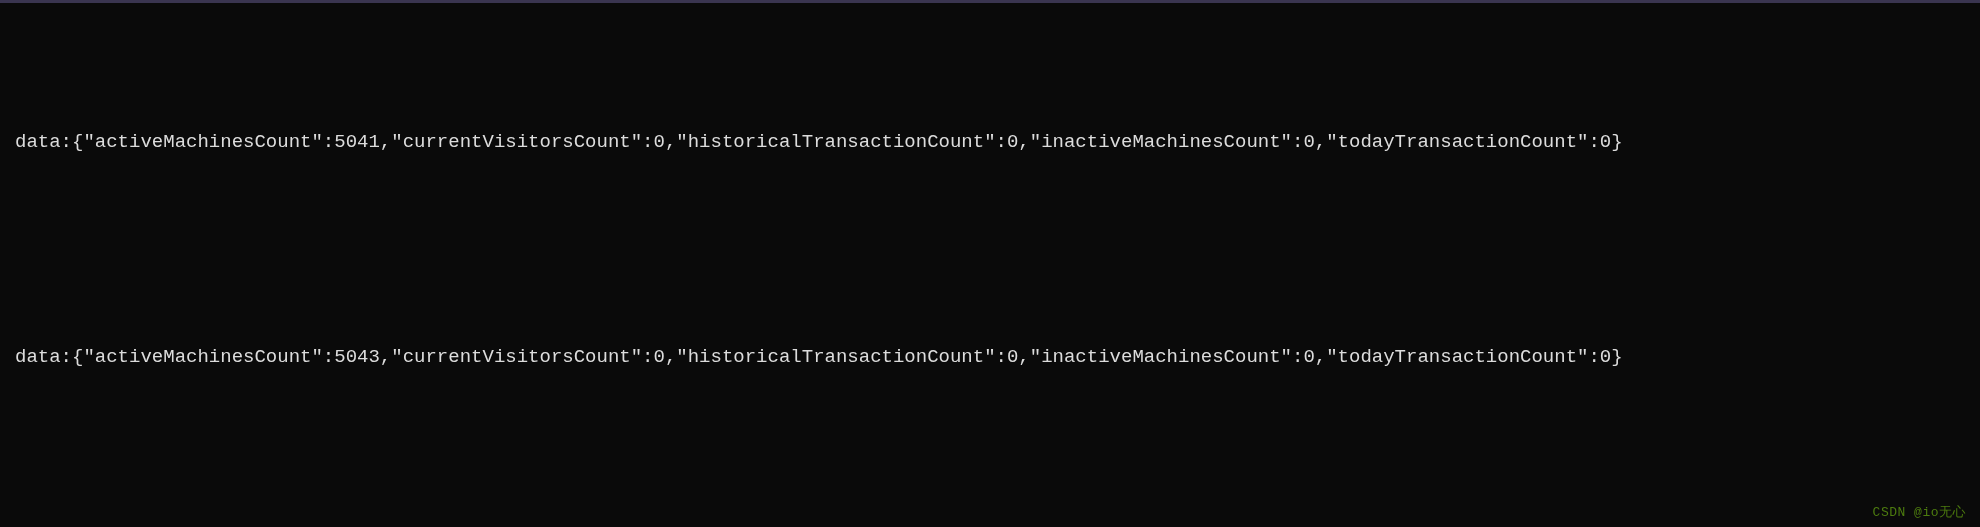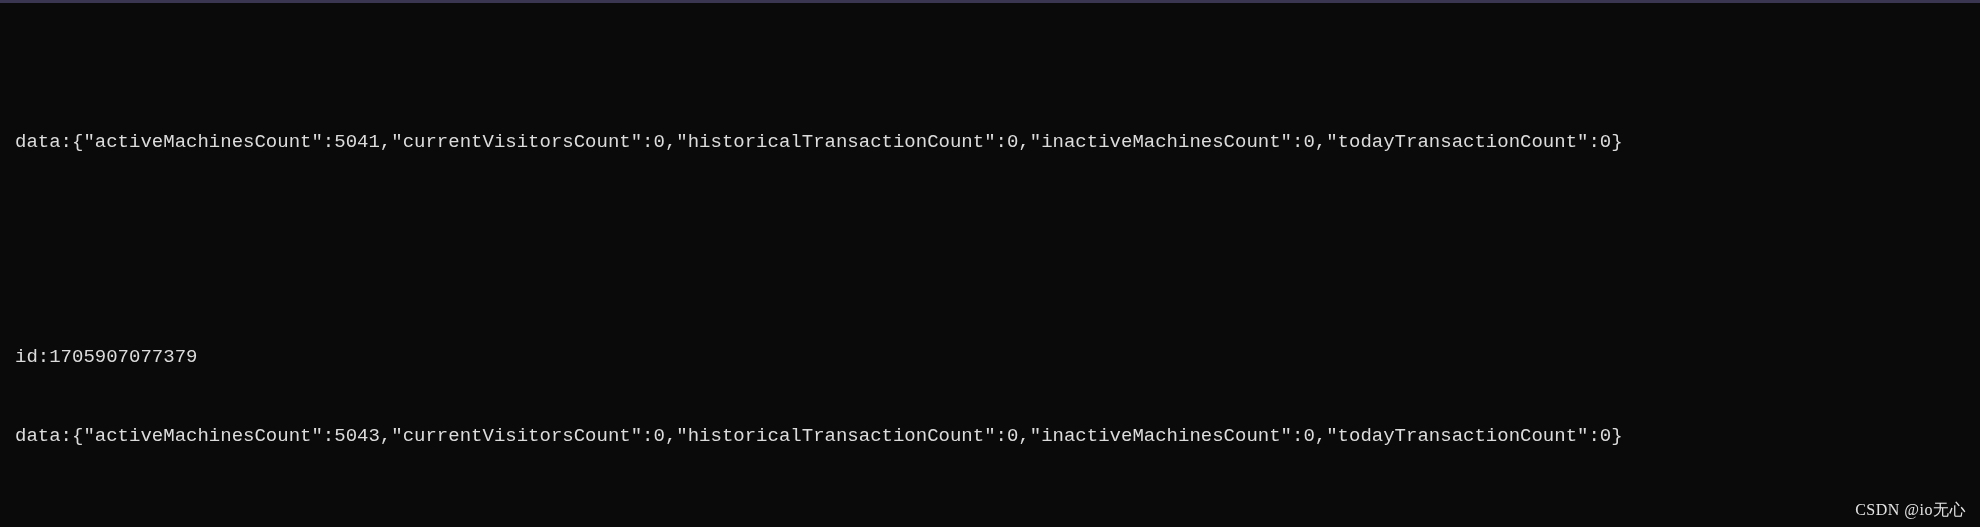--- a/index.html
+++ b/index.html
@@ -29,35 +29,34 @@
     .entry:last-child {
       margin-bottom: 0;
     }
     .line {
       display: block;
     }
     .watermark {
       position: absolute;
       bottom: 6px;
       right: 14px;
-      font-family: Liberation Serif, serif;
-      font-size: 16px;
-      color: #e5e5e5;
+      font-family: Liberation Mono, monospace;
+      font-size: 13px;
+      color: #4d7c0f;
       letter-spacing: 0.5px;
     }
   </style>
 </head>
 <body>
 
 <div class="console">
   <div class="entry">
     <span class="line">data:{"activeMachinesCount":5041,"currentVisitorsCount":0,"historicalTransactionCount":0,"inactiveMachinesCount":0,"todayTransactionCount":0}</span>
   </div>
   <div class="entry">
-    <span class="line">id:1705907077379</span>
     <span class="line">data:{"activeMachinesCount":5043,"currentVisitorsCount":0,"historicalTransactionCount":0,"inactiveMachinesCount":0,"todayTransactionCount":0}</span>
   </div>
   
   
   
 </div>
 
 <div class="watermark">CSDN @io无心</div>
 
 </body></html>

